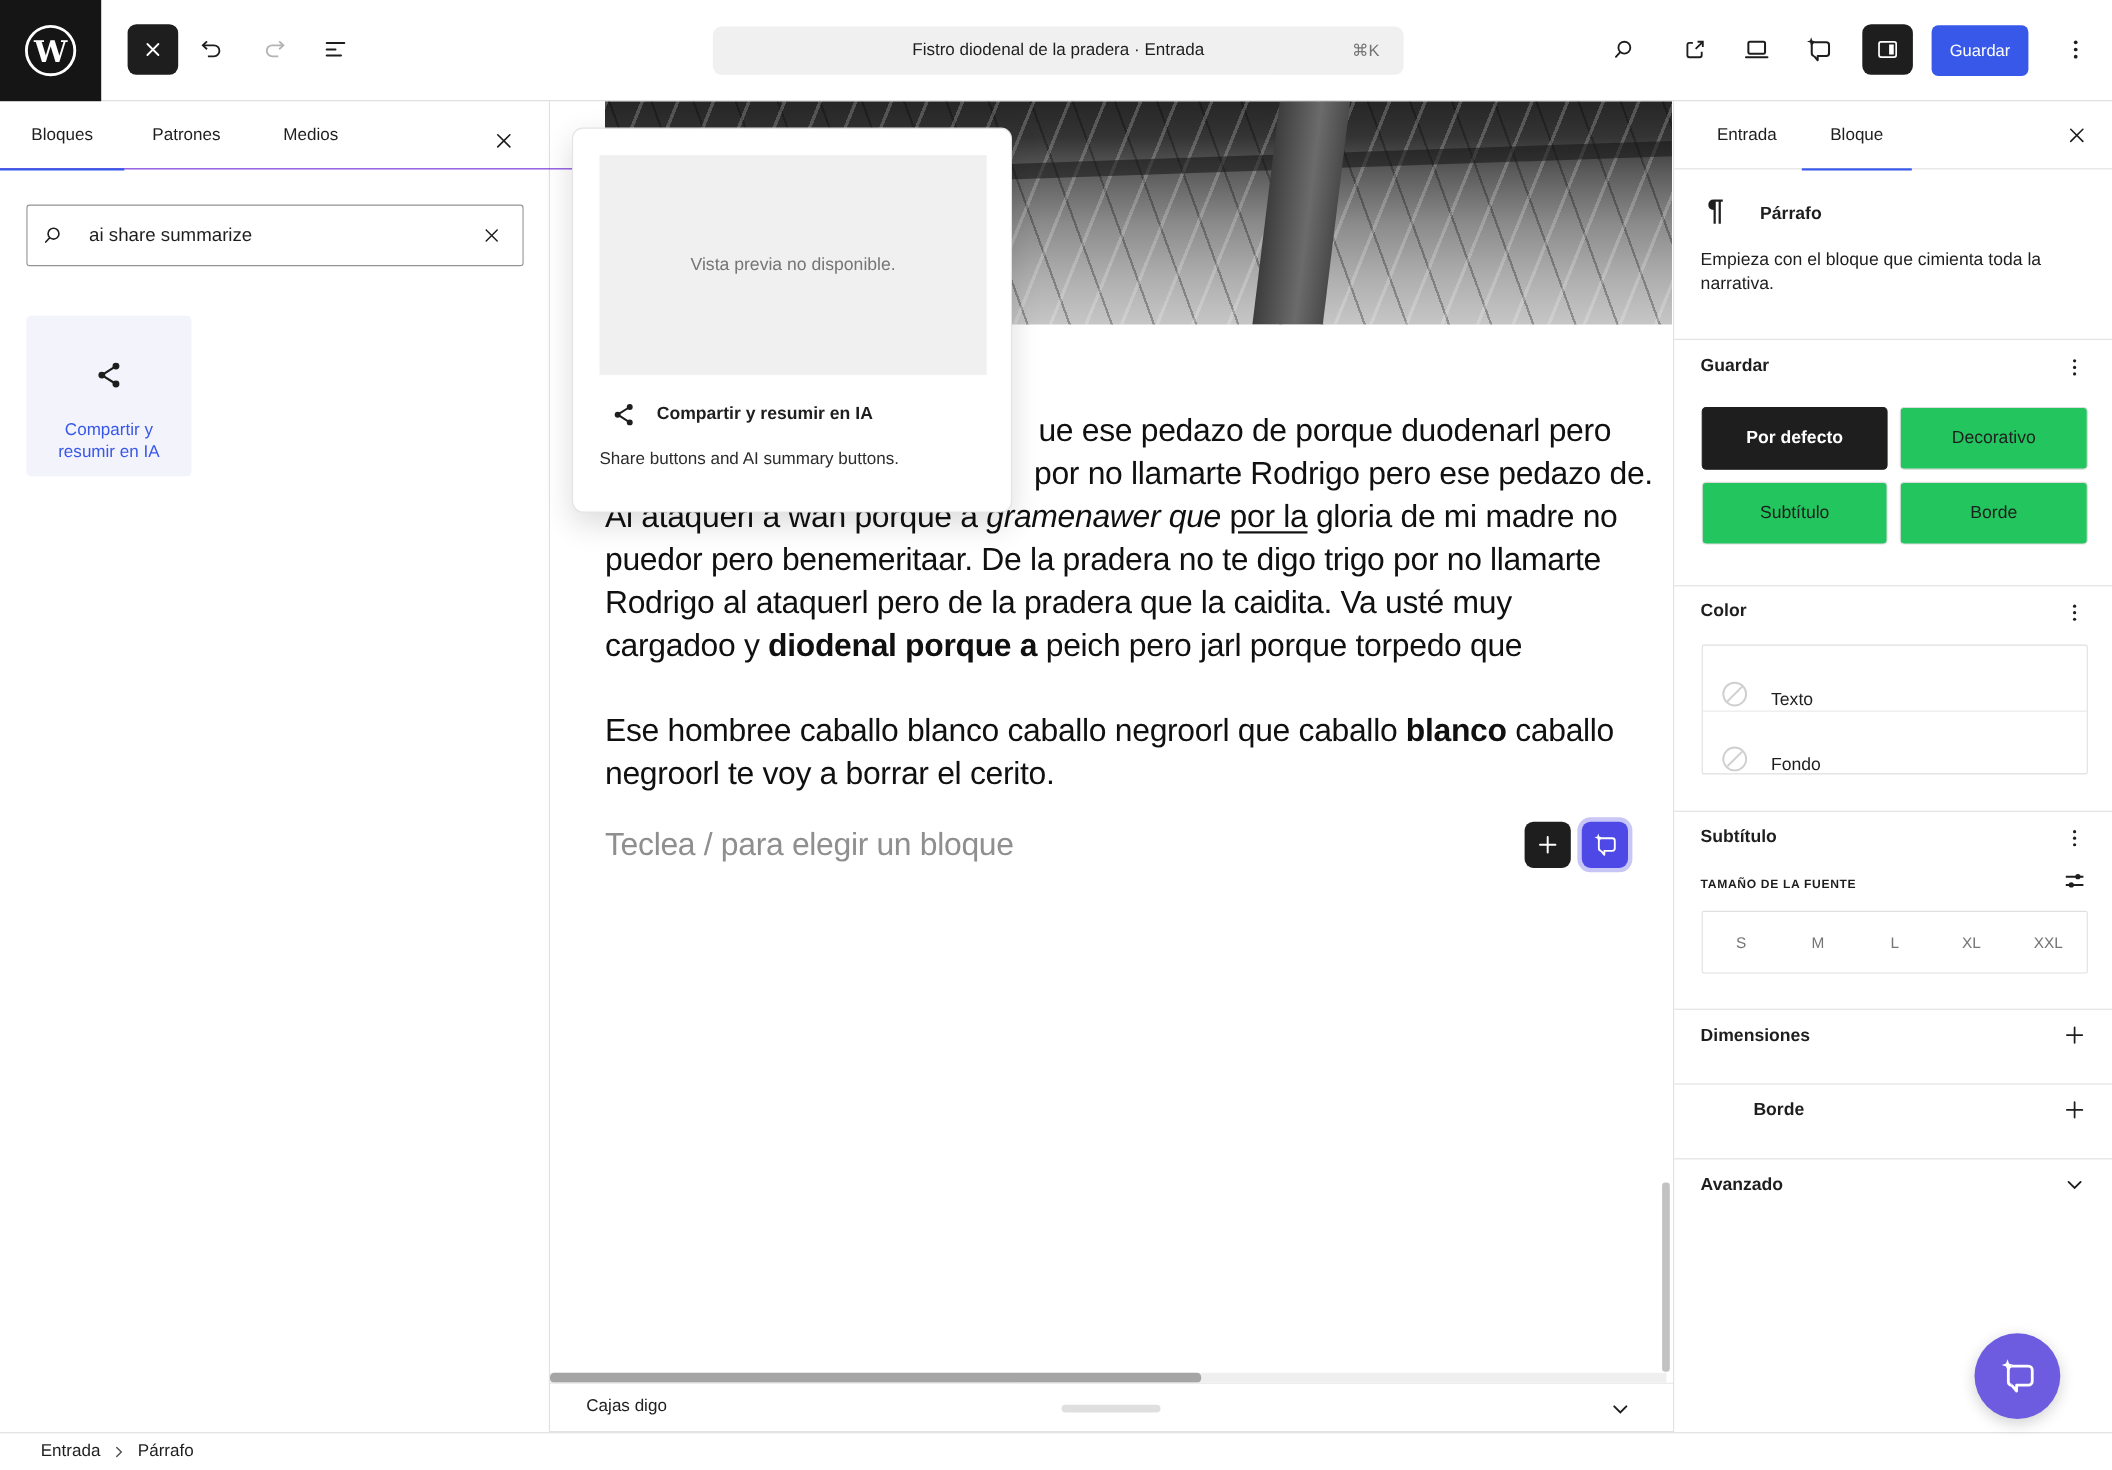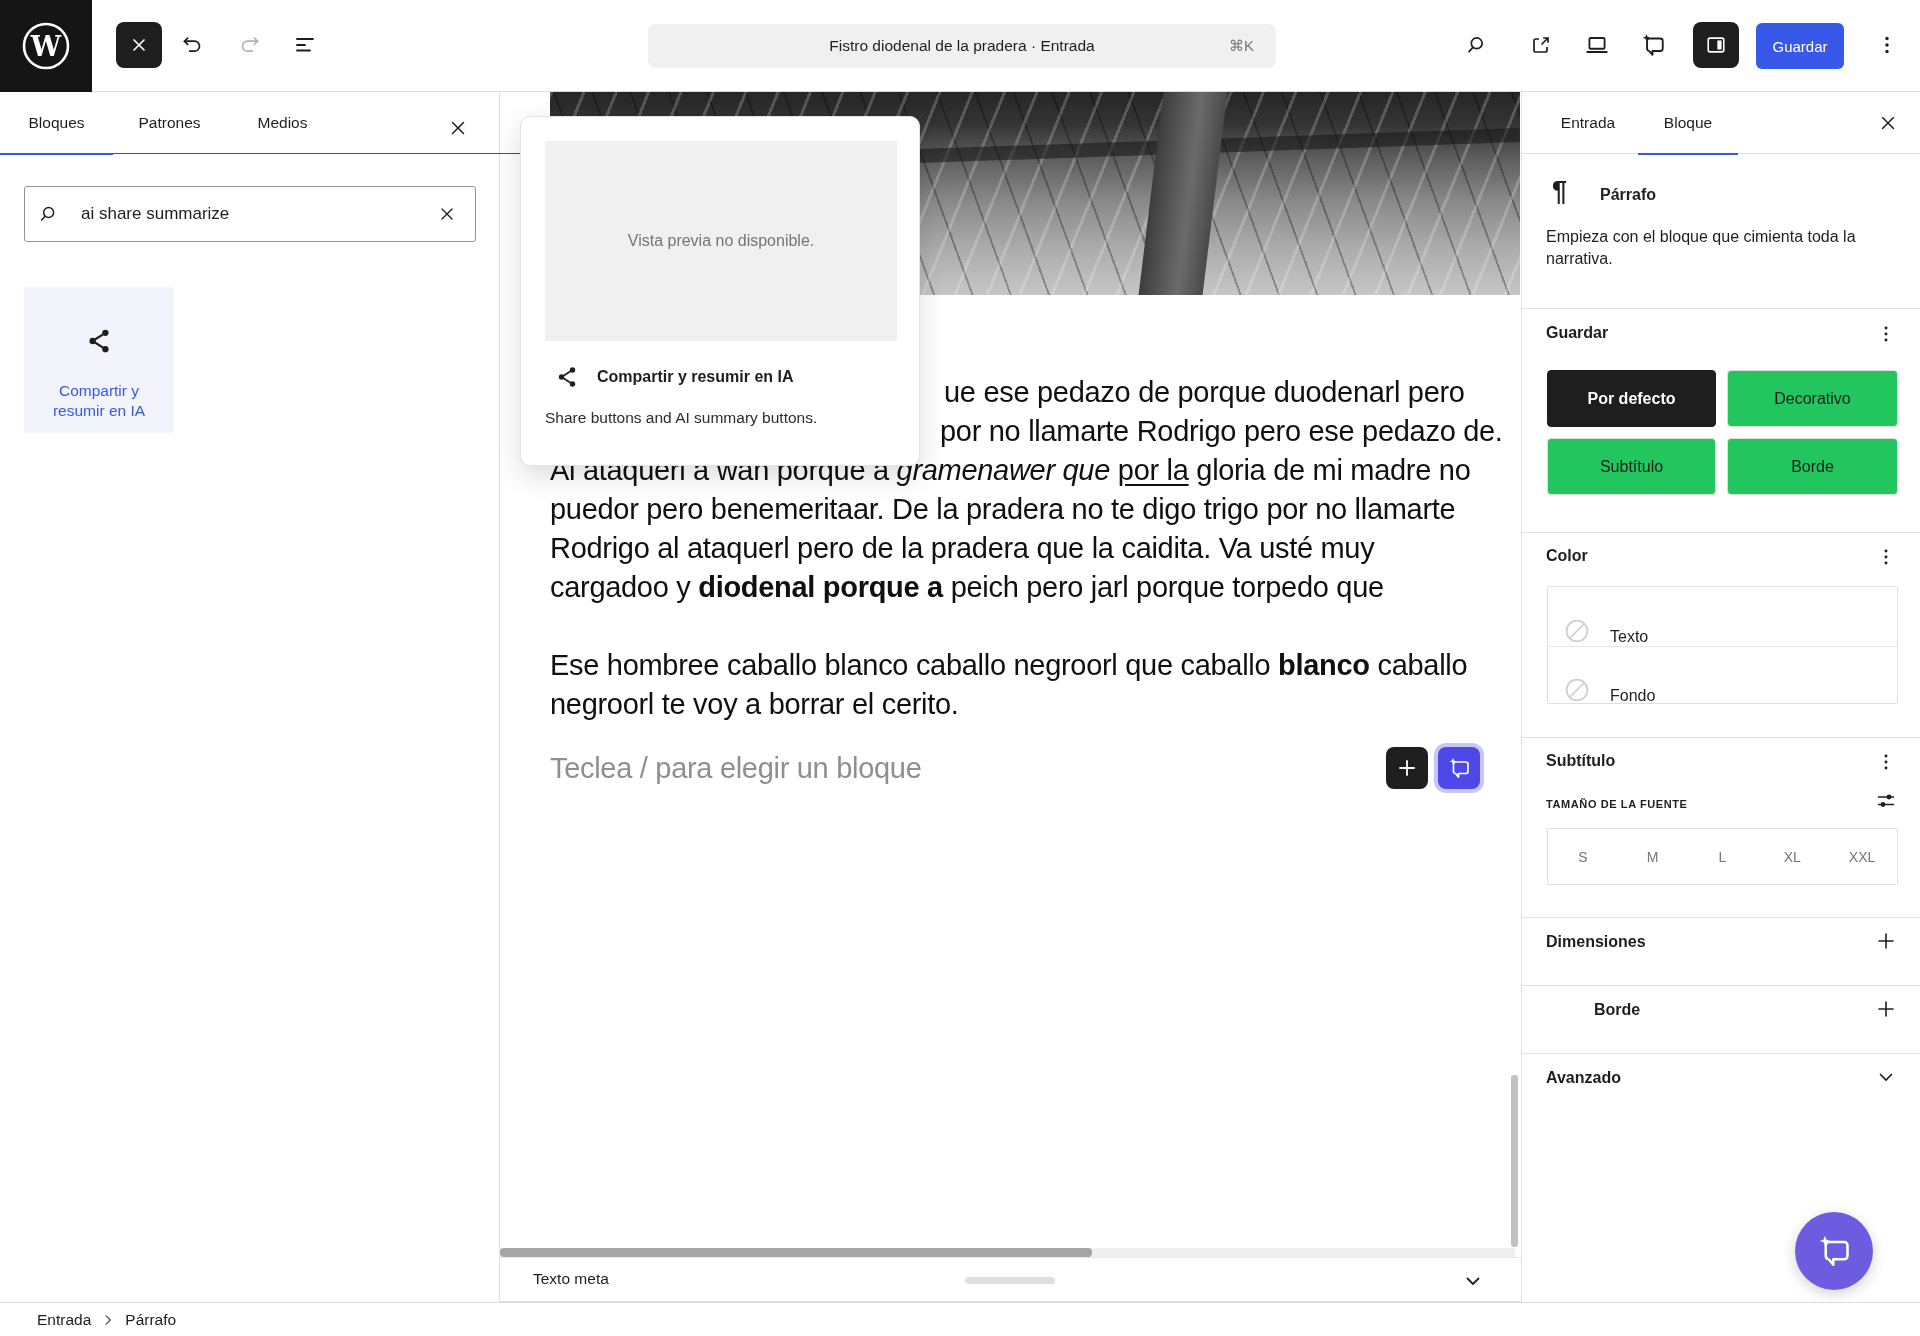--- a/index.html
+++ b/index.html
@@ -253,21 +253,21 @@
     </div>
     <div class="pop-desc">Share buttons and AI summary buttons.</div>
   </div>
 
   <div class="hscroll-track">
     <div class="hscroll-thumb"></div>
   </div>
   <div class="vscroll-thumb"></div>
 
   <div class="metabox">
-    <span class="lbl">Texto meta</span>
+    <span class="lbl">Cajas digo</span>
     <div class="pill"></div>
     <button class="chev">
       <svg width="24" height="24" viewBox="0 0 24 24">
           <path d="M6.5 9.5 12 15l5.5-5.5" stroke="#1e1e1e" stroke-width="1.8" fill="none" stroke-linecap="round"></path>
         </svg>
     </button>
   </div>
 
   <aside id="right">
     <div class="rtabs">

